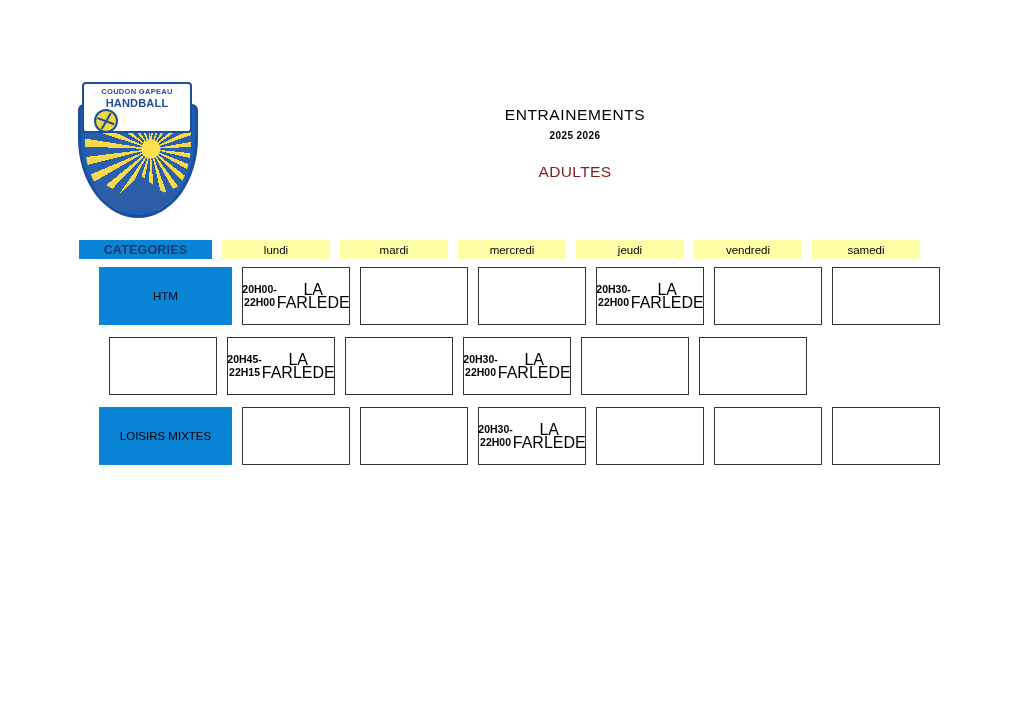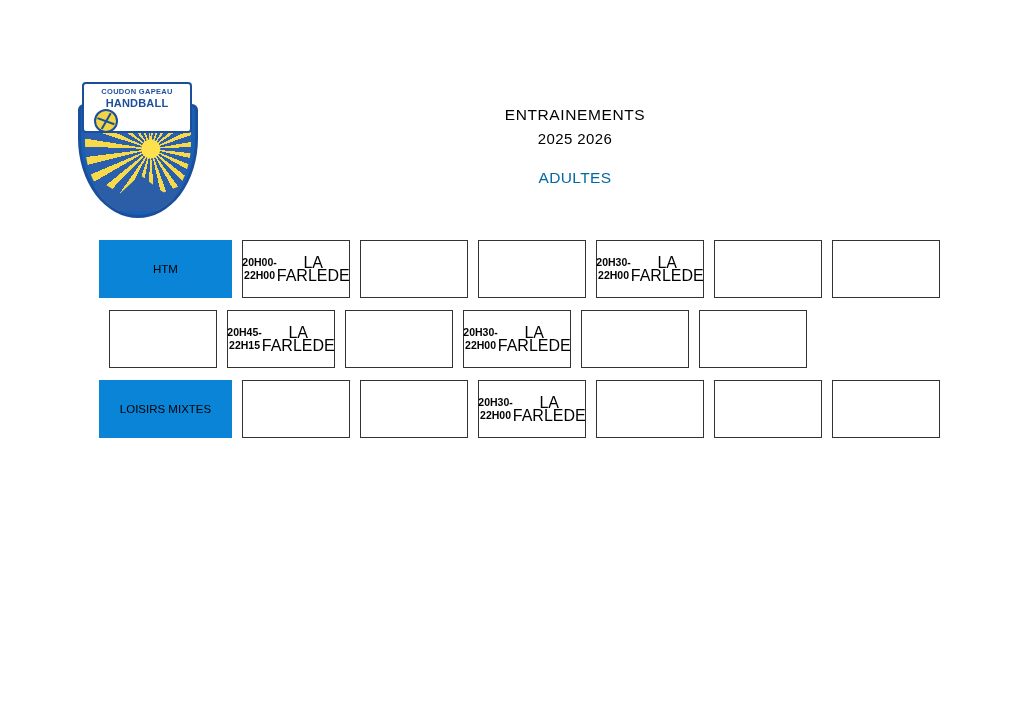--- a/index.html
+++ b/index.html
@@ -132,28 +132,29 @@
     width: 490px;
     text-align: center;
   }
   .title-main {
     font-size: 15.5px;
     color: #000000;
     letter-spacing: .6px;
     margin-bottom: 6px;
   }
   .title-season {
-    font-size: 15px;
+    font-size: 10px;
     color: #000000;
     letter-spacing: .4px;
     margin-bottom: 22px;
+    font-weight: bold;
   }
   .title-group {
     font-size: 15.5px;
-    color: #0369a1;
+    color: #7f1d1d;
     letter-spacing: .4px;
   }
 
   
   .grid {
     position: absolute;
     left: 79px;
     top: 240px;
   }
   .grid-row {
@@ -240,20 +241,29 @@
 </div>
 
 <div class="titles">
   <div class="title-main">ENTRAINEMENTS</div>
   <div class="title-season">2025 2026</div>
   <div class="title-group">ADULTES</div>
 </div>
 
 <div class="grid">
 
+  <div class="grid-row hdr-row">
+    <div class="cat-head">CATEGORIES</div>
+    <div class="day-head">lundi</div>
+    <div class="day-head">mardi</div>
+    <div class="day-head">mercredi</div>
+    <div class="day-head">jeudi</div>
+    <div class="day-head">vendredi</div>
+    <div class="day-head">samedi</div>
+  </div>
 
   <div class="grid-row body-row">
     <div class="cat-cell">HTM</div>
     <div class="slot">
       <span class="time">20H00-22H00</span>
       <span class="place">LA FARLEDE</span>
     </div>
     <div class="slot">
       <span class="time"></span>
       <span class="place"></span>

